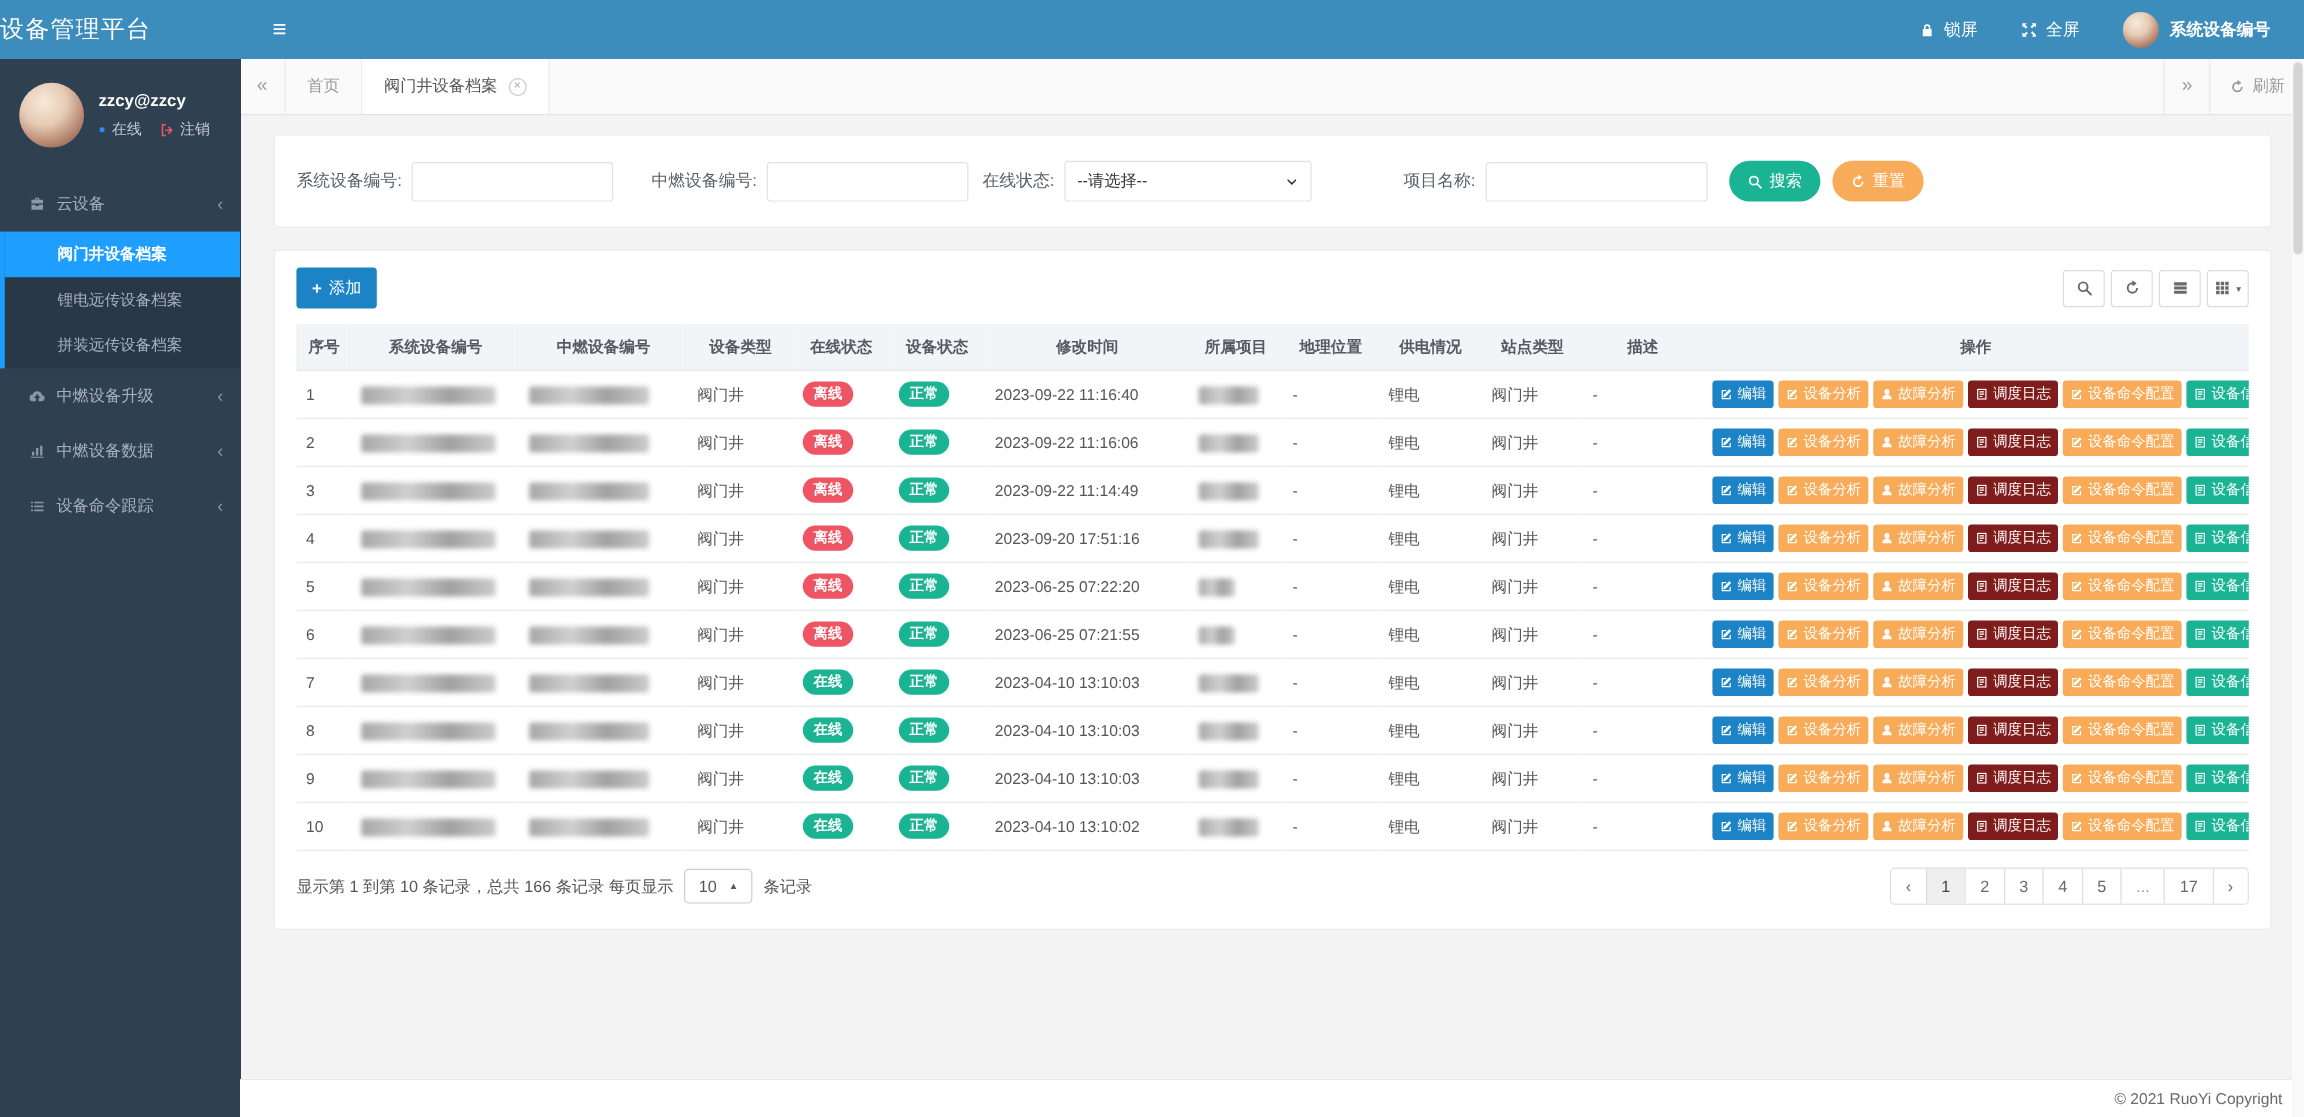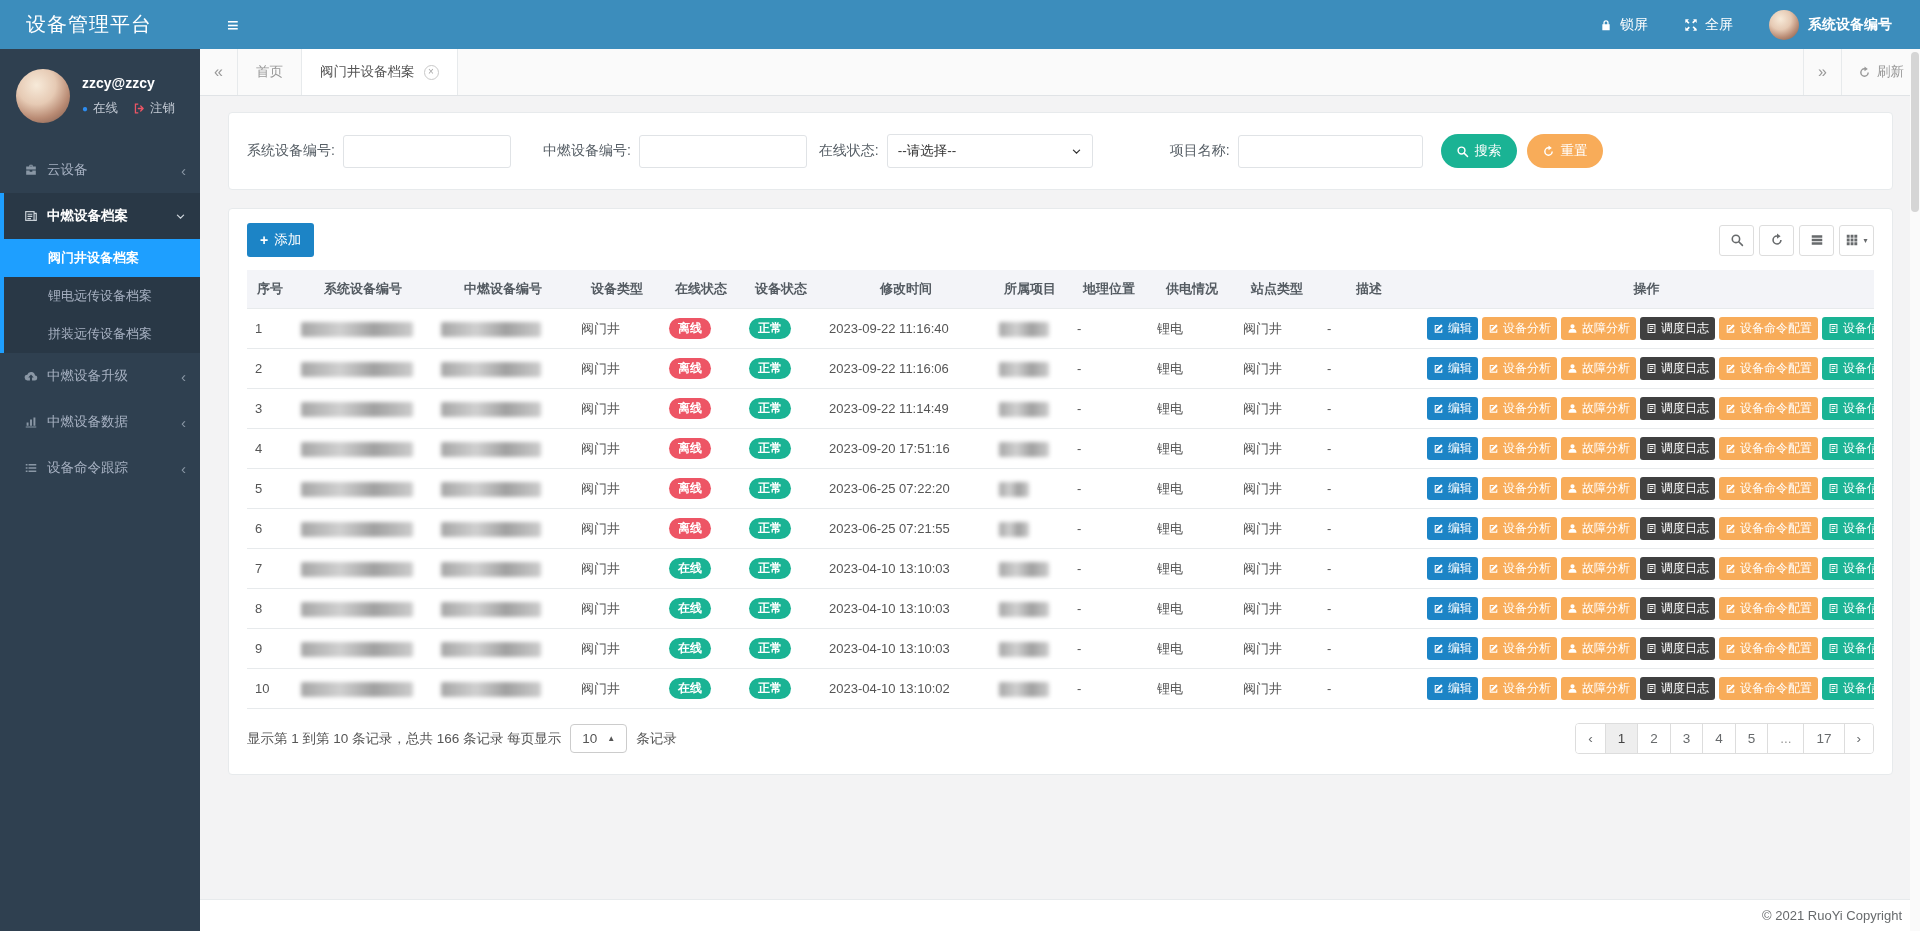--- a/index.html
+++ b/index.html
@@ -10,21 +10,21 @@
     background:#f3f3f4; color:#555;
   }
   .ic { display:inline-flex; align-items:center; justify-content:center; }
   .ic svg { width:1em; height:1em; display:block; }
 
   
   .topbar {
     position:fixed; top:0; left:0; right:0; height:49px; z-index:30;
     background:#3c8dbc; color:#fff; display:flex; align-items:center;
   }
-  .brand { width:200px; padding-left:26px; font-size:20px; letter-spacing:1px; }
+  .brand { width:200px; font-size:20px; letter-spacing:1px; }
   .hamburger { margin-left:27px; font-size:20px; cursor:pointer; line-height:1; }
   .top-right { margin-left:auto; display:flex; align-items:center; gap:36px; padding-right:28px; font-size:14px; }
   .top-link { display:flex; align-items:center; gap:7px; cursor:pointer; }
   .top-link .ic { font-size:14px; }
   .top-user { display:flex; align-items:center; gap:9px; cursor:pointer; font-weight:bold; }
   .avatar { border-radius:50%; background:radial-gradient(circle at 38% 30%, #f7ead9 0%, #e6cab4 38%, #b98b74 66%, #6e4f43 100%); }
   .avatar.sm { width:30px; height:30px; }
   .avatar.lg { width:54px; height:54px; }
 
   
@@ -111,21 +111,21 @@
   .blur { display:inline-block; height:15px; border-radius:2px; vertical-align:middle;
           background:linear-gradient(90deg,#a6a6a6,#d0d0d0 35%,#a0a0a0 65%,#cccccc); filter:blur(2px); }
   .blur.sys { width:112px; }
   .blur.gas { width:100px; }
   .blur.proj { width:50px; }
   tbody tr:nth-child(5) .blur.proj, tbody tr:nth-child(6) .blur.proj { width:30px; }
   .abtn { display:inline-flex; align-items:center; gap:4px; color:#fff; border:none; border-radius:3px; padding:3px 6px; font-size:12px; margin-right:4px; cursor:pointer; font-family:inherit; white-space:nowrap; }
   .abtn .ic { font-size:11px; }
   .abtn.primary { background:#1c84c6; }
   .abtn.warning { background:#f8ac59; }
-  .abtn.info { background:#404040; }
+  .abtn.info { background:#7f1d1d; }
   .abtn.success { background:#1ab394; }
 
   
   .pager-row { display:flex; align-items:center; margin-top:14px; font-size:13.5px; color:#555; }
   .page-size { display:inline-flex; align-items:center; gap:10px; border:1px solid #ccc; border-radius:4px; padding:6px 11px; margin:0 9px; cursor:pointer; background:#fff; }
   .page-size .caret { font-size:8px; color:#555; }
   .pagination { margin-left:auto; display:flex; border:1px solid #ddd; border-radius:4px; overflow:hidden; background:#fff; }
   .pg { min-width:22px; text-align:center; padding:7px 12px; color:#676a6c; border-left:1px solid #ddd; cursor:pointer; background:#fff; }
   .pg:first-child { border-left:none; }
   .pg.active { background:#eee; color:#444; }
@@ -197,35 +197,20 @@
           <span class="ic">
             <svg viewBox="0 0 16 16">
               <path fill="currentColor" d="M6 4V3.2C6 2.5 6.5 2 7.2 2h1.6c.7 0 1.2.5 1.2 1.2V4h3.5v3.5h-11V4H6zm1.2-.8V4h1.6v-.8H7.2zM2.5 8.7h4V10h3V8.7h4v4.8h-11V8.7z"></path>
             </svg>
           </span>
           <span>云设备</span>
           <span class="mi-caret">‹</span>
         </a>
       </div>
       <div class="menu-group expanded">
-        <a class="menu-item">
-          <span class="ic">
-            <svg viewBox="0 0 16 16" fill="none" stroke="currentColor" stroke-width="1.3">
-              <rect x="2" y="3" width="9.5" height="10"></rect>
-              <path d="M4 6h5.5M4 8.5h5.5M4 11h4"></path>
-              <path d="M11.5 5H14v8h-2.5"></path>
-            </svg>
-          </span>
-          <span>中燃设备档案</span>
-          <span class="mi-caret"><span class="ic">
-              <svg viewBox="0 0 16 16" fill="none" stroke="currentColor" stroke-width="1.8">
-                <path d="m3.5 6 4.5 4.5L12.5 6" stroke-linecap="round"></path>
-              </svg>
-            </span></span>
-        </a>
         <a class="sub-item active">阀门井设备档案</a>
         <a class="sub-item">锂电远传设备档案</a>
         <a class="sub-item">拼装远传设备档案</a>
       </div>
       <div class="menu-group">
         <a class="menu-item">
           <span class="ic">
             <svg viewBox="0 0 16 16">
               <path fill="currentColor" d="M4.2 13A3.2 3.2 0 0 1 3.7 6.6 4.6 4.6 0 0 1 12.6 7.4 2.8 2.8 0 0 1 12 13H9.2v-3.2h1.9L8 6.2 4.9 9.8h1.9V13H4.2z"></path>
             </svg>

